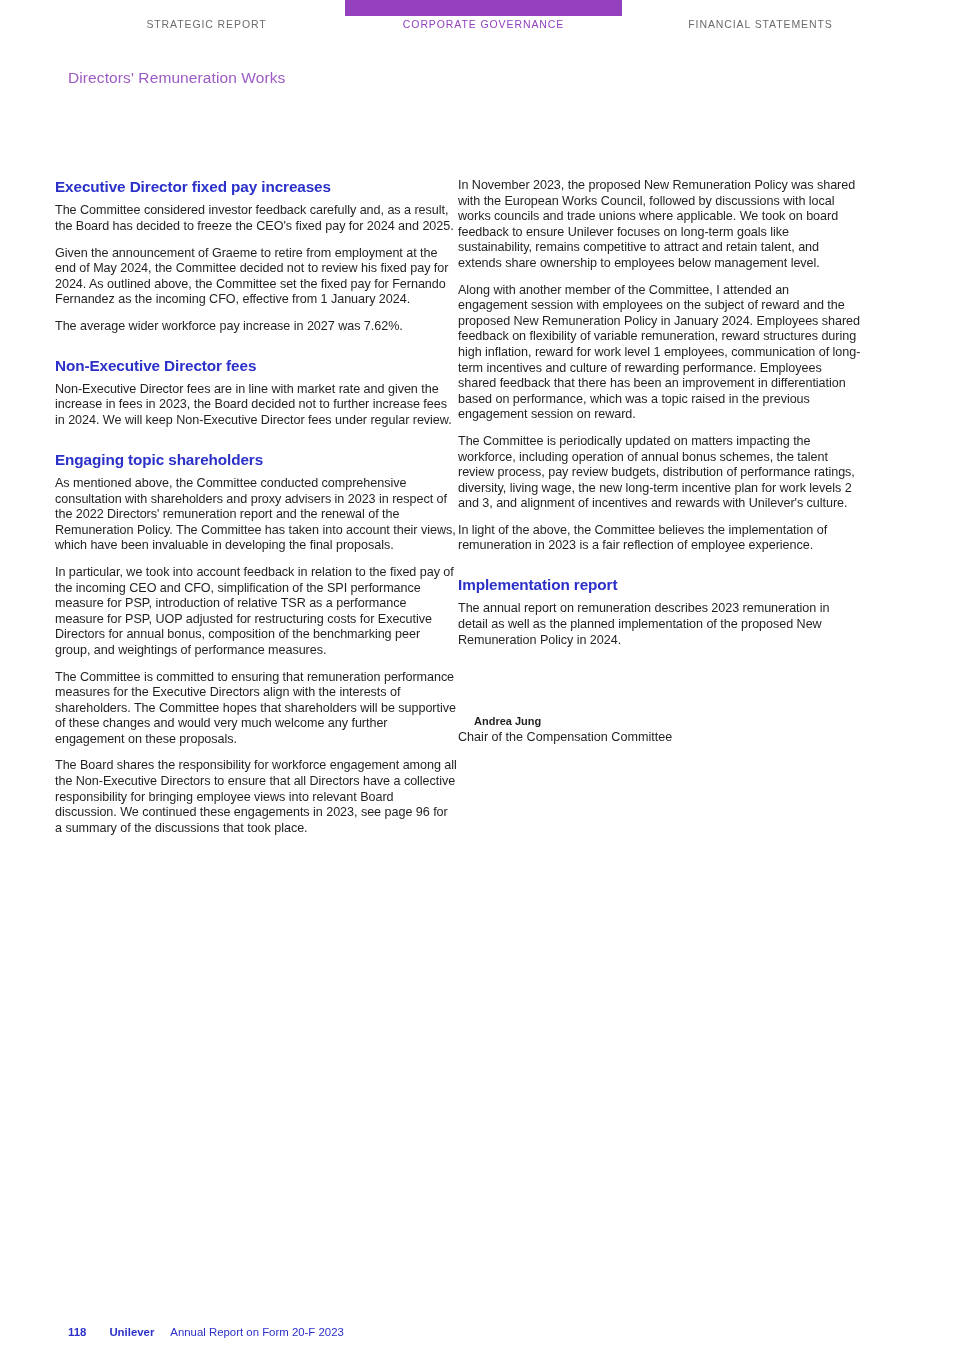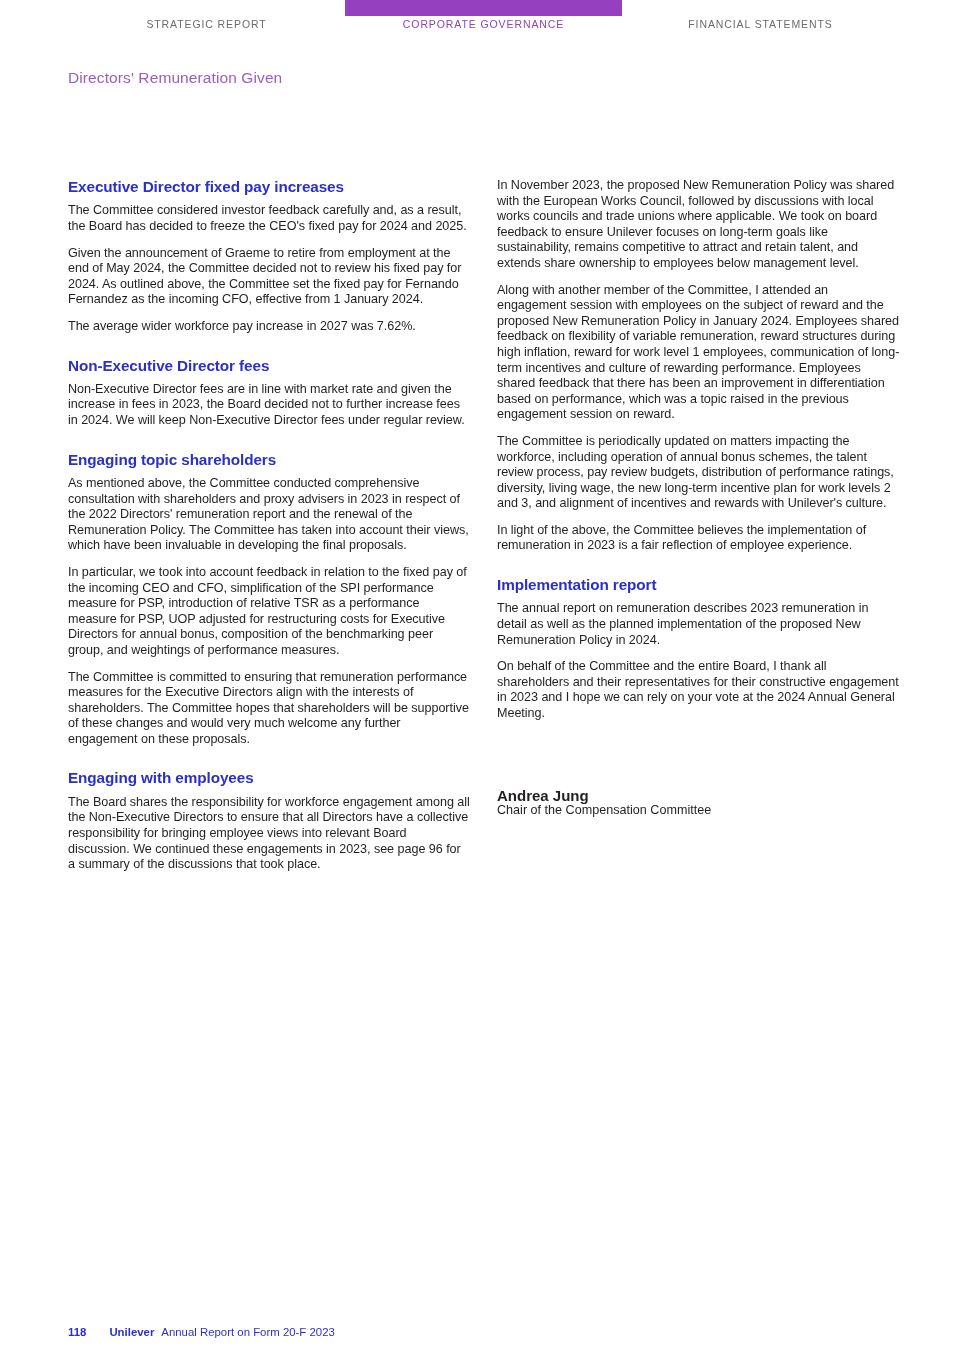--- a/index.html
+++ b/index.html
@@ -61,26 +61,25 @@
     top: 69px;
     font-size: 15.5px;
     color: #9c5cc4;
     letter-spacing: 0.1px;
     font-family: "Liberation Sans", sans-serif;
   }
 
   
   .columns {
     position: absolute;
-    left: 68px;
+    left: 55px;
     top: 178px;
     width: 832px;
     display: flex;
     align-items: flex-start;
-    justify-content: space-between;
   }
   .col {
     width: 403px;
   }
 
   h2.section-head {
     margin: 0 0 7px 0;
     font-size: 15.3px;
     font-weight: bold;
     color: #2b30c9;
@@ -98,25 +97,26 @@
     color: #231f20;
     font-family: Liberation Sans, sans-serif;
     letter-spacing: -0.05px;
   }
   p.body-text:last-child { margin-bottom: 0; }
 
   .signature {
     margin-top: 66px;
   }
   .sig-name {
-    font-size: 15px;
+    font-size: 11px;
     line-height: 15.6px;
     font-weight: bold;
     color: #231f20;
     font-family: "Liberation Sans", sans-serif;
+    margin-left: 16px;
   }
   .sig-role {
     font-size: 12.6px;
     line-height: 15.6px;
     color: #231f20;
     font-family: "Liberation Sans", sans-serif;
   }
 
   
   .footer {
@@ -129,21 +129,21 @@
     display: flex;
     align-items: baseline;
   }
   .footer-page {
     font-weight: bold;
     margin-right: 23px;
     text-align: center;
   }
   .footer-brand {
     font-weight: bold;
-    margin-right: 7px;
+    margin-right: 16px;
   }
   .footer-rest {
     font-weight: normal;
   }
 </style>
 </head>
 <body>
 
 <div class="tabbar">
   <div class="tab" id="tab-strategic">
@@ -153,54 +153,52 @@
   <div class="tab" id="tab-financial">
     <div class="tab-strip"></div>
     <span class="tab-label">FINANCIAL STATEMENTS</span>
   </div>
   <div class="tab active" id="tab-corporate">
     <div class="tab-strip"></div>
     <span class="tab-label">CORPORATE GOVERNANCE</span>
   </div>
 </div>
 
-<div class="page-title">Directors' Remuneration Given</div>
+<div class="page-title">Directors' Remuneration Works</div>
 
 <div class="columns">
 
   <div class="col">
 
     <h2 class="section-head">Executive Director fixed pay increases</h2>
     <p class="body-text">The Committee considered investor feedback carefully and, as a result, the Board has decided to freeze the CEO's fixed pay for 2024 and 2025.</p>
     <p class="body-text">Given the announcement of Graeme to retire from employment at the end of May 2024, the Committee decided not to review his fixed pay for 2024. As outlined above, the Committee set the fixed pay for Fernando Fernandez as the incoming CFO, effective from 1 January 2024.</p>
     <p class="body-text">The average wider workforce pay increase in 2027 was 7.62%.</p>
 
     <h2 class="section-head spaced">Non-Executive Director fees</h2>
     <p class="body-text">Non-Executive Director fees are in line with market rate and given the increase in fees in 2023, the Board decided not to further increase fees in 2024. We will keep Non-Executive Director fees under regular review.</p>
 
     <h2 class="section-head spaced">Engaging topic shareholders</h2>
     <p class="body-text">As mentioned above, the Committee conducted comprehensive consultation with shareholders and proxy advisers in 2023 in respect of the 2022 Directors' remuneration report and the renewal of the Remuneration Policy. The Committee has taken into account their views, which have been invaluable in developing the final proposals.</p>
     <p class="body-text">In particular, we took into account feedback in relation to the fixed pay of the incoming CEO and CFO, simplification of the SPI performance measure for PSP, introduction of relative TSR as a performance measure for PSP, UOP adjusted for restructuring costs for Executive Directors for annual bonus, composition of the benchmarking peer group, and weightings of performance measures.</p>
     <p class="body-text">The Committee is committed to ensuring that remuneration performance measures for the Executive Directors align with the interests of shareholders. The Committee hopes that shareholders will be supportive of these changes and would very much welcome any further engagement on these proposals.</p>
 
-    <h2 class="section-head spaced">Engaging with employees</h2>
     <p class="body-text">The Board shares the responsibility for workforce engagement among all the Non-Executive Directors to ensure that all Directors have a collective responsibility for bringing employee views into relevant Board discussion. We continued these engagements in 2023, see page 96 for a summary of the discussions that took place.</p>
 
   </div>
 
   <div class="col">
 
     <p class="body-text">In November 2023, the proposed New Remuneration Policy was shared with the European Works Council, followed by discussions with local works councils and trade unions where applicable. We took on board feedback to ensure Unilever focuses on long-term goals like sustainability, remains competitive to attract and retain talent, and extends share ownership to employees below management level.</p>
     <p class="body-text">Along with another member of the Committee, I attended an engagement session with employees on the subject of reward and the proposed New Remuneration Policy in January 2024. Employees shared feedback on flexibility of variable remuneration, reward structures during high inflation, reward for work level 1 employees, communication of long-term incentives and culture of rewarding performance. Employees shared feedback that there has been an improvement in differentiation based on performance, which was a topic raised in the previous engagement session on reward.</p>
     <p class="body-text">The Committee is periodically updated on matters impacting the workforce, including operation of annual bonus schemes, the talent review process, pay review budgets, distribution of performance ratings, diversity, living wage, the new long-term incentive plan for work levels 2 and 3, and alignment of incentives and rewards with Unilever's culture.</p>
     <p class="body-text">In light of the above, the Committee believes the implementation of remuneration in 2023 is a fair reflection of employee experience.</p>
 
     <h2 class="section-head spaced">Implementation report</h2>
     <p class="body-text">The annual report on remuneration describes 2023 remuneration in detail as well as the planned implementation of the proposed New Remuneration Policy in 2024.</p>
-    <p class="body-text">On behalf of the Committee and the entire Board, I thank all shareholders and their representatives for their constructive engagement in 2023 and I hope we can rely on your vote at the 2024 Annual General Meeting.</p>
 
     <div class="signature">
       <div class="sig-name">Andrea Jung</div>
       <div class="sig-role">Chair of the Compensation Committee</div>
     </div>
 
   </div>
 </div>
 
 <div class="footer">

